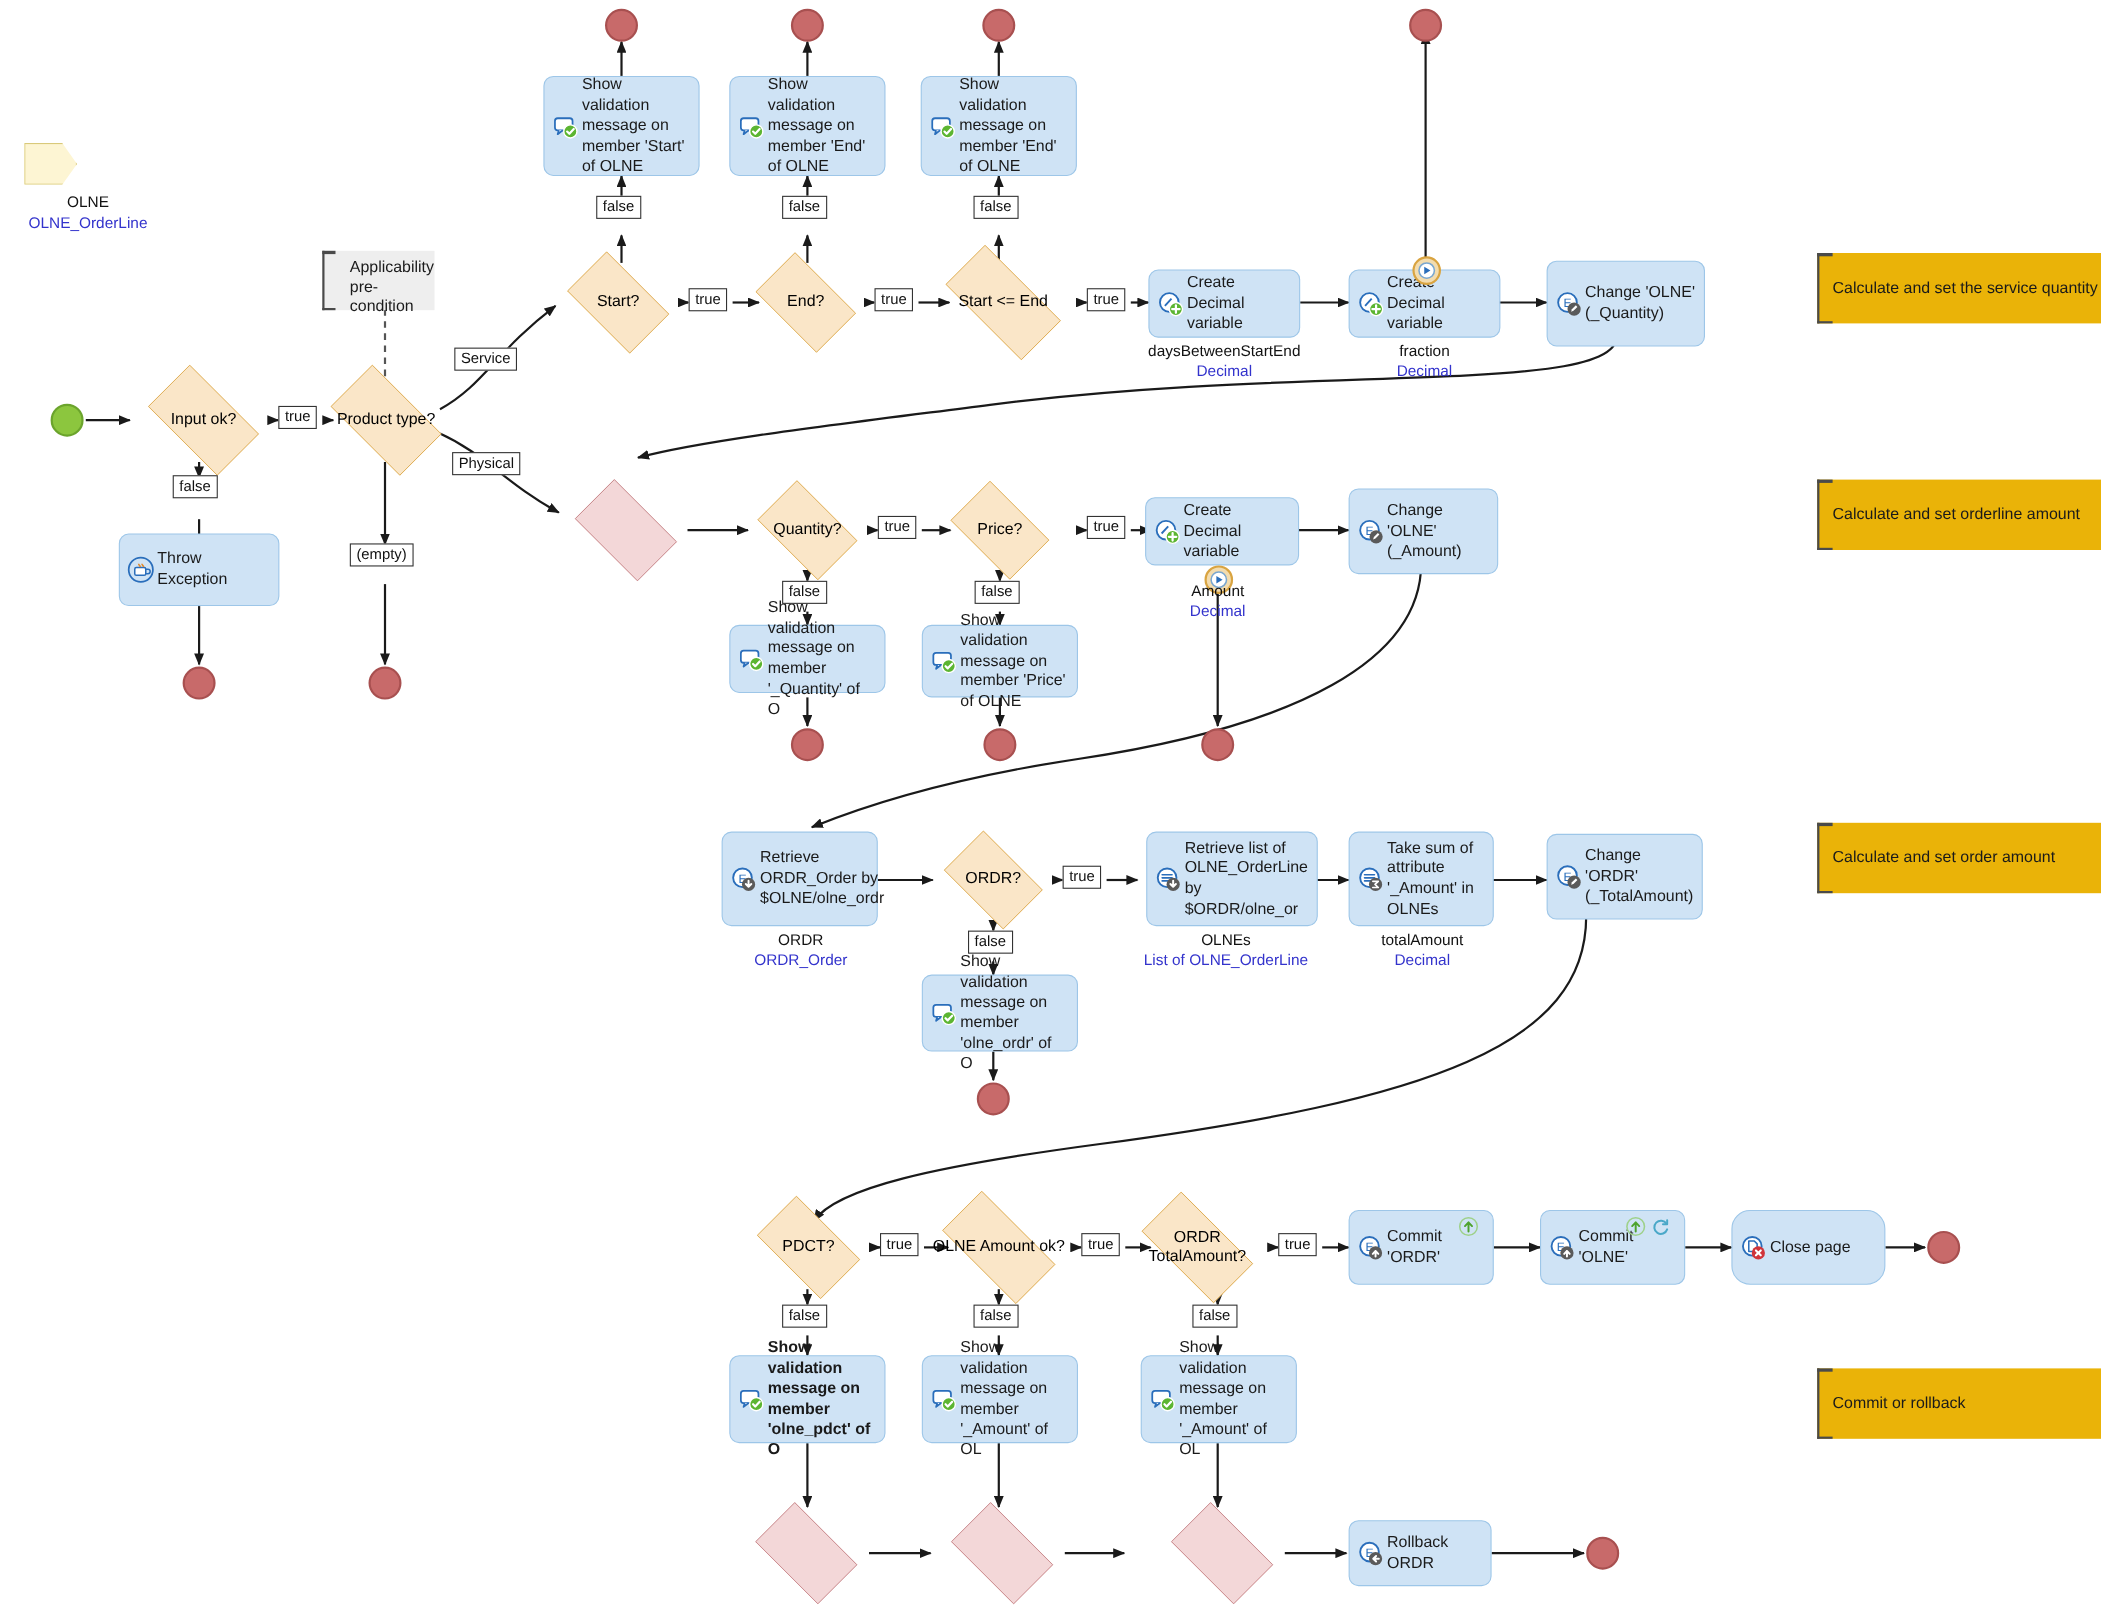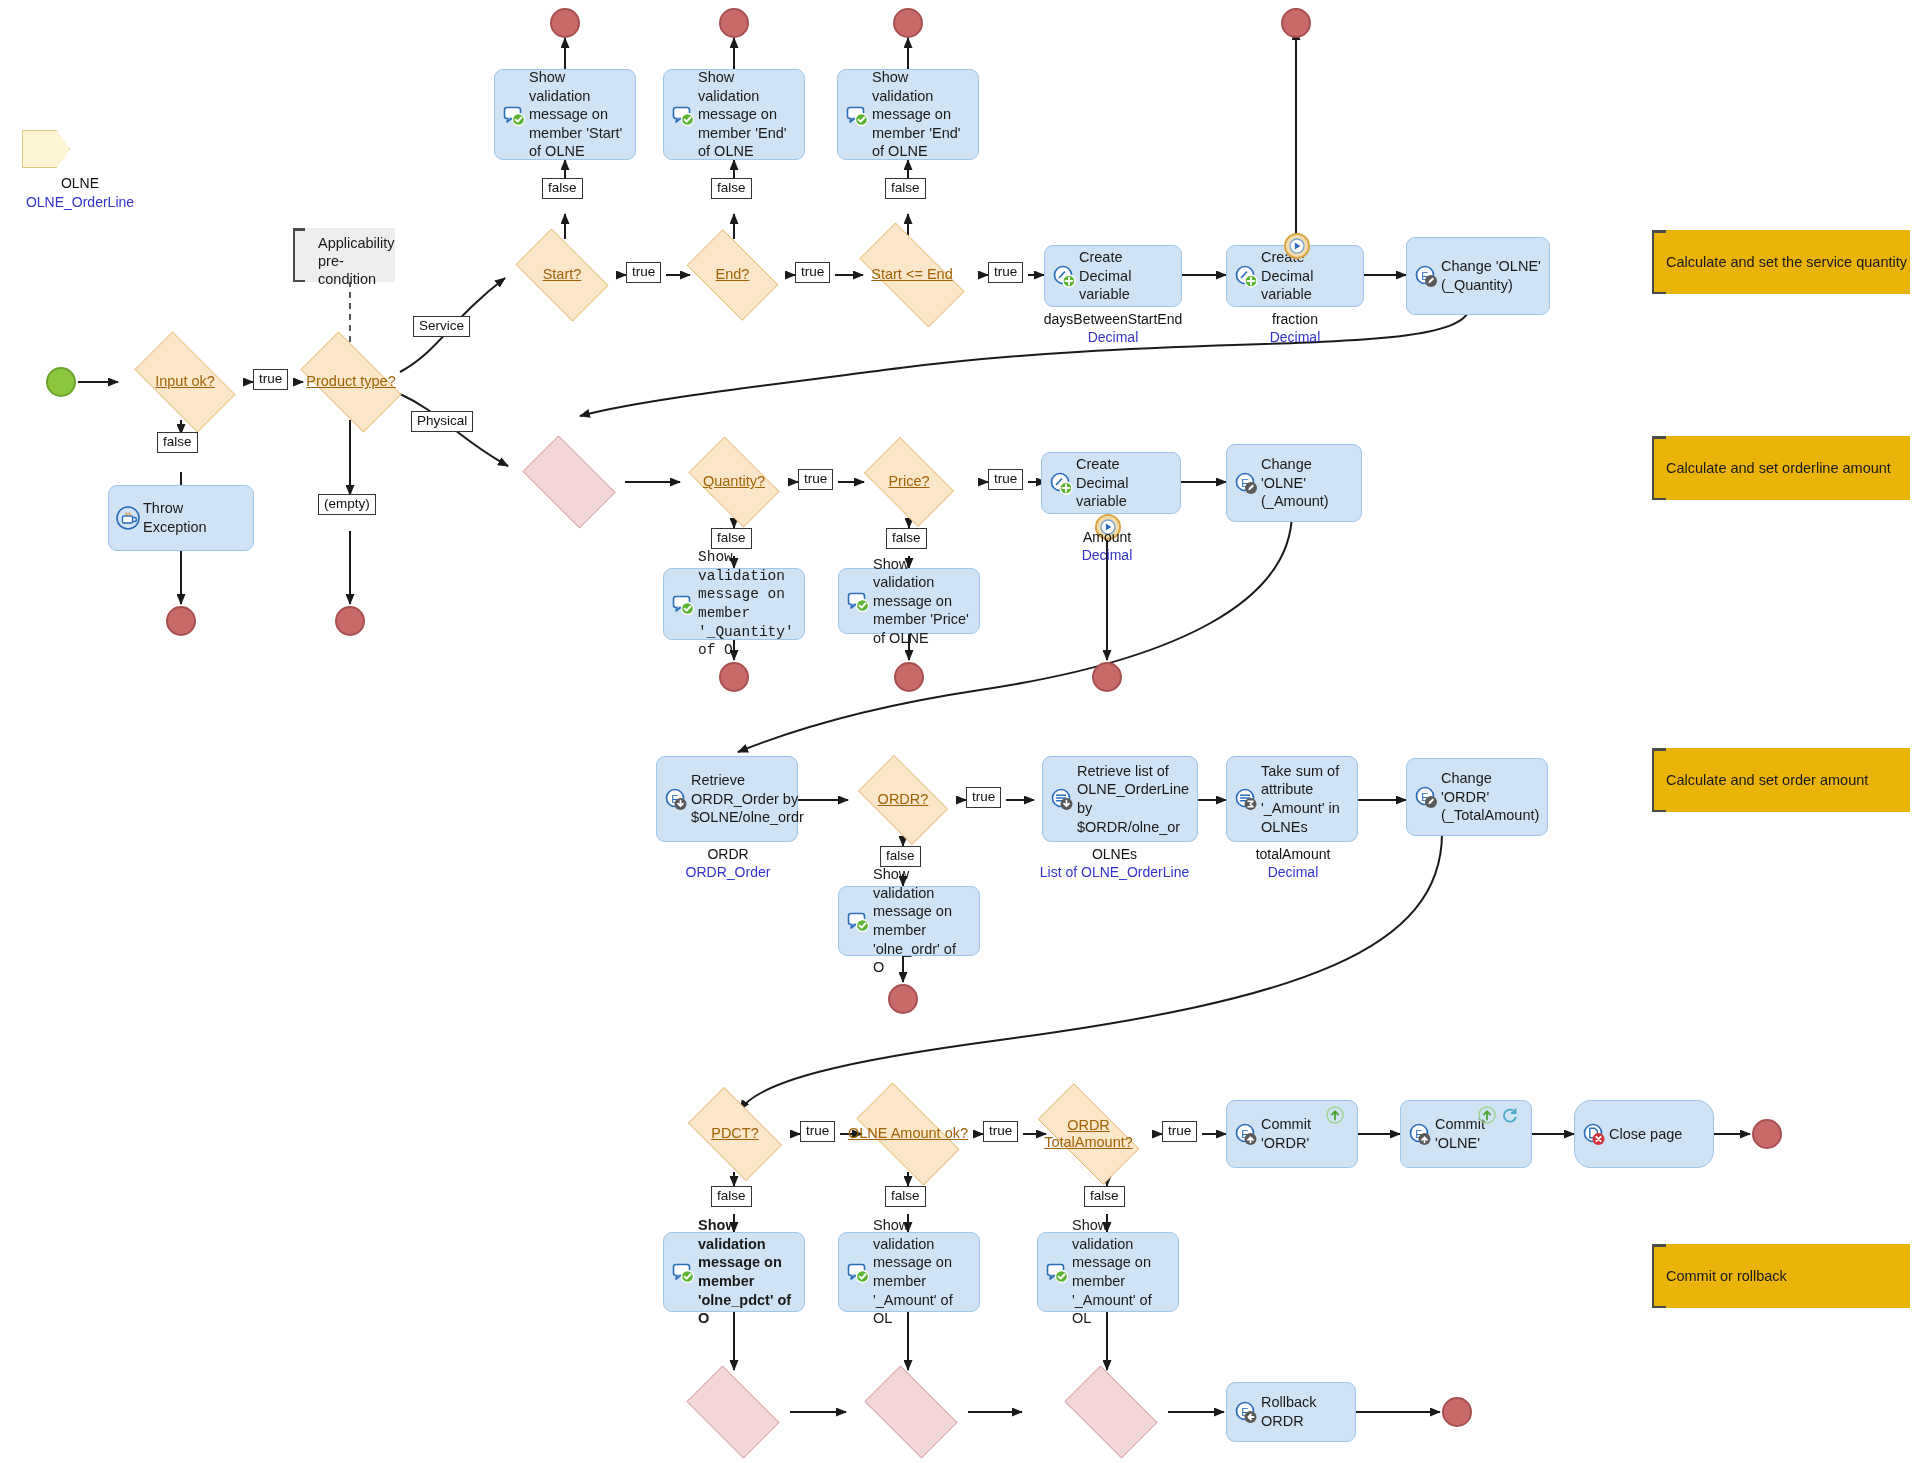--- a/index.html
+++ b/index.html
@@ -48,23 +48,22 @@
     border: 1.5px solid #d9a441;
     transform: rotate(45deg) scale(0.707);
     transform-origin: center center;
   }
   .decision .dtext {
     position: relative;
     z-index: 2;
     width: 100%;
     text-align: center;
     font-size: 14.5px;
-    color: #a16207;
+    color: #000000;
     line-height: 1.2;
-    text-decoration: underline;
   }
   
   .merge .dia {
     background: #f3d7d8;
     border: 1.5px solid #c0797d;
   }
 
   
   .startcircle {
     width: 30px; height: 30px; border-radius: 50%;
@@ -478,21 +477,21 @@
       <svg viewBox="0 0 26 26">
           <circle cx="12" cy="12" r="8.5" fill="#fff" stroke="#2a6ebb" stroke-width="1.7"></circle>
       <text x="12" y="16.5" font-size="11" font-family="Liberation Sans, sans-serif" fill="#2a6ebb" text-anchor="middle">E</text>
       <circle cx="18" cy="18" r="6" fill="#5a5a5a"></circle>
       <path d="M15.3 20.4 L16 18.1 L19.6 14.6 L21 16 L17.4 19.6 z" fill="#fff"></path>
         </svg>
     </span>
     <span class="label">Change 'OLNE' (_Quantity)</span>
   </div>
 
-  <div class="node activity" style="left:663px; top:568px; width:142px; height:72px;font-family:Liberation Mono, monospace;">
+  <div class="node activity" style="left:663px; top:568px; width:142px; height:62px;">
     <span class="ico">
       <svg viewBox="0 0 26 26">
           <rect x="3.5" y="5.5" width="16" height="11" rx="2.5" fill="#fff" stroke="#2a6ebb" stroke-width="1.6"></rect>
       <path d="M7 16.5 L6 20 L10.5 16.5" fill="#fff" stroke="#2a6ebb" stroke-width="1.6" stroke-linejoin="round"></path>
       <circle cx="17.5" cy="17.5" r="6" fill="#5cb531" stroke="#fff" stroke-width="1.3"></circle>
       <path d="M14.6 17.6 l2 2 l4-4.3" fill="none" stroke="#fff" stroke-width="2" stroke-linecap="round" stroke-linejoin="round"></path>
         </svg>
     </span>
     <span class="label">Show validation message on member '_Quantity' of O</span>
   </div>

